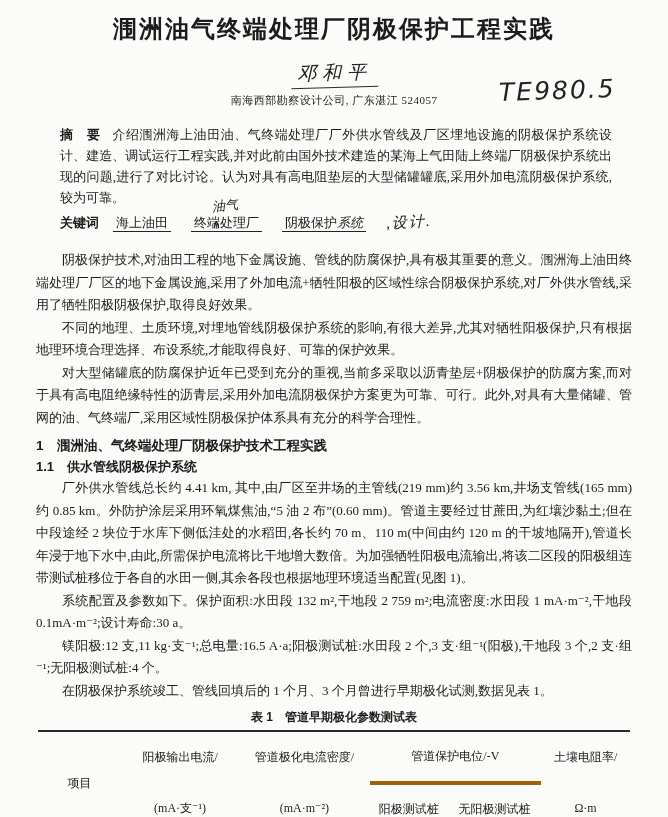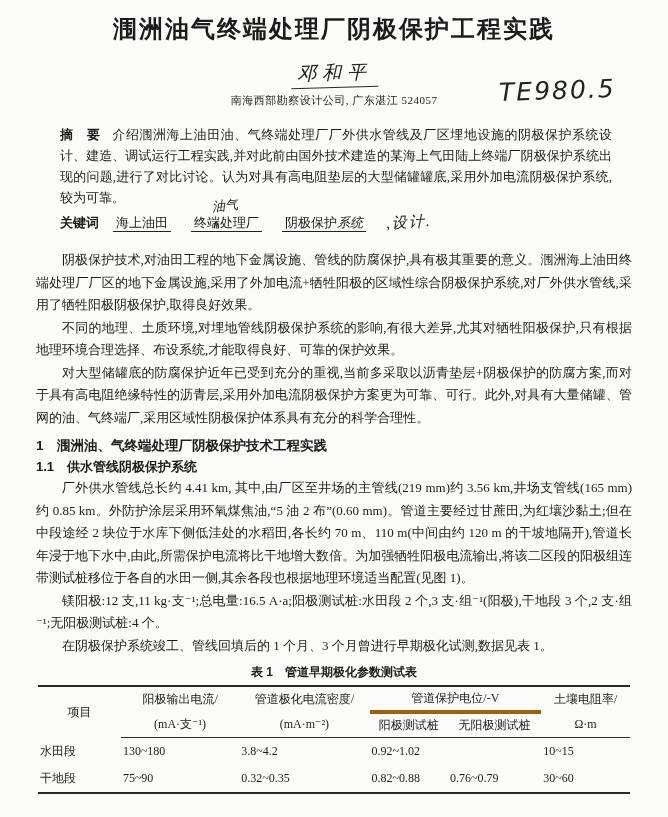--- a/index.html
+++ b/index.html
@@ -133,21 +133,21 @@
   table.data{
     width:592px;
     margin:4px auto 0 auto;
     border-collapse:collapse;
     font-size:12px;
     border-top:2px solid #2a2a2a;
     border-bottom:2px solid #2a2a2a;
   }
   table.data th{
     font-weight:normal;
-    padding:3px 2px;
+    padding:16px 2px;
     text-align:center;
   }
   table.data .hdr-bottom th{ border-bottom:1.5px solid #2a2a2a; }
   th.group{ border-bottom:4px solid #a16207; }
   table.data td{
     padding:5px 2px;
     text-align:left;
   }
 </style>
 </head>
@@ -170,20 +170,21 @@
     <span class="kw-caret">∧</span>
   </div>
 
   <div class="para first">阴极保护技术,对油田工程的地下金属设施、管线的防腐保护,具有极其重要的意义。涠洲海上油田终端处理厂厂区的地下金属设施,采用了外加电流+牺牲阳极的区域性综合阴极保护系统,对厂外供水管线,采用了牺牲阳极阴极保护,取得良好效果。</div>
   <div class="para">不同的地理、土质环境,对埋地管线阴极保护系统的影响,有很大差异,尤其对牺牲阳极保护,只有根据地理环境合理选择、布设系统,才能取得良好、可靠的保护效果。</div>
   <div class="para">对大型储罐底的防腐保护近年已受到充分的重视,当前多采取以沥青垫层+阴极保护的防腐方案,而对于具有高电阻绝缘特性的沥青层,采用外加电流阴极保护方案更为可靠、可行。此外,对具有大量储罐、管网的油、气终端厂,采用区域性阴极保护体系具有充分的科学合理性。</div>
 
   <div class="sec-head">1　涠洲油、气终端处理厂阴极保护技术工程实践</div>
   <div class="sub-head">1.1　供水管线阴极保护系统</div>
   <div class="para">厂外供水管线总长约 4.41 km, 其中,由厂区至井场的主管线(219 mm)约 3.56 km,井场支管线(165 mm)约 0.85 km。外防护涂层采用环氧煤焦油,“5 油 2 布”(0.60 mm)。管道主要经过甘蔗田,为红壤沙黏土;但在中段途经 2 块位于水库下侧低洼处的水稻田,各长约 70 m、110 m(中间由约 120 m 的干坡地隔开),管道长年浸于地下水中,由此,所需保护电流将比干地增大数倍。为加强牺牲阳极电流输出,将该二区段的阳极组连带测试桩移位于各自的水田一侧,其余各段也根据地理环境适当配置(见图 1)。</div>
+  <div class="para">系统配置及参数如下。保护面积:水田段 132 m²,干地段 2 759 m²;电流密度:水田段 1 mA·m⁻²,干地段 0.1mA·m⁻²;设计寿命:30 a。</div>
   <div class="para">镁阳极:12 支,11 kg·支⁻¹;总电量:16.5 A·a;阳极测试桩:水田段 2 个,3 支·组⁻¹(阳极),干地段 3 个,2 支·组⁻¹;无阳极测试桩:4 个。</div>
   <div class="para">在阴极保护系统竣工、管线回填后的 1 个月、3 个月曾进行早期极化试测,数据见表 1。</div>
 
   <div class="tbl-caption">表 1　管道早期极化参数测试表</div>
   <table class="data">
     <tbody>
         <tr>
       <th rowspan="2" style="width:14%">项目</th>
       <th style="width:20%">阳极输出电流/</th>
       <th style="width:22%">管道极化电流密度/</th>

